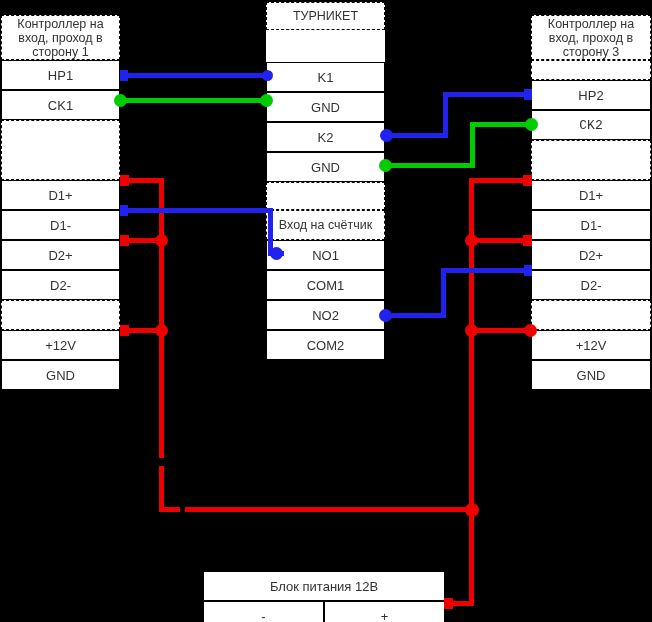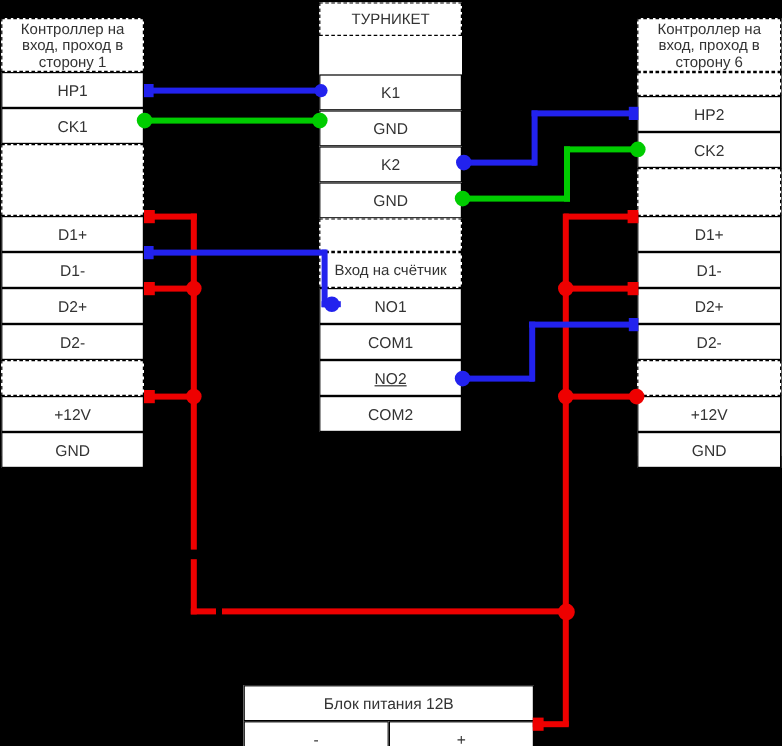--- a/index.html
+++ b/index.html
@@ -168,42 +168,42 @@
     </div>
 
     <div class="row" style="top:238px; width:119px; height:30px;">
       <span class="txt">NO1</span>
     </div>
 
     <div class="row" style="top:268px; width:119px; height:30px;">
       <span class="txt">COM1</span>
     </div>
 
-    <div class="row" style="top:298px; width:119px; height:30px;text-decoration:underline;">
+    <div class="row" style="top:298px; width:119px; height:30px;">
       <span class="txt">NO2</span>
     </div>
 
     <div class="row" style="top:328px; width:119px; height:30px;">
       <span class="txt">COM2</span>
     </div>
   </div>
 
   <div class="block" style="left:531px; top:15px; width:120px; height:365px;">
 
     <div class="row hdr dashed" style="top:0px; width:120px; height:45px;">
-      <span class="txt">Контроллер на вход, проход в сторону 6</span>
+      <span class="txt">Контроллер на вход, проход в сторону 3</span>
     </div>
 
     <div class="row dashed" style="top:45px; width:120px; height:20px;"></div>
 
     <div class="row" style="top:65px; width:120px; height:30px;">
       <span class="txt">HP2</span>
     </div>
 
-    <div class="row" style="top:95px; width:120px; height:30px;">
+    <div class="row" style="top:95px; width:120px; height:30px;font-family:Liberation Mono, monospace;">
       <span class="txt">CK2</span>
     </div>
 
     <div class="row dashed" style="top:125px; width:120px; height:40px;"></div>
 
     <div class="row" style="top:165px; width:120px; height:30px;">
       <span class="txt">D1+</span>
     </div>
 
     <div class="row" style="top:195px; width:120px; height:30px;">

